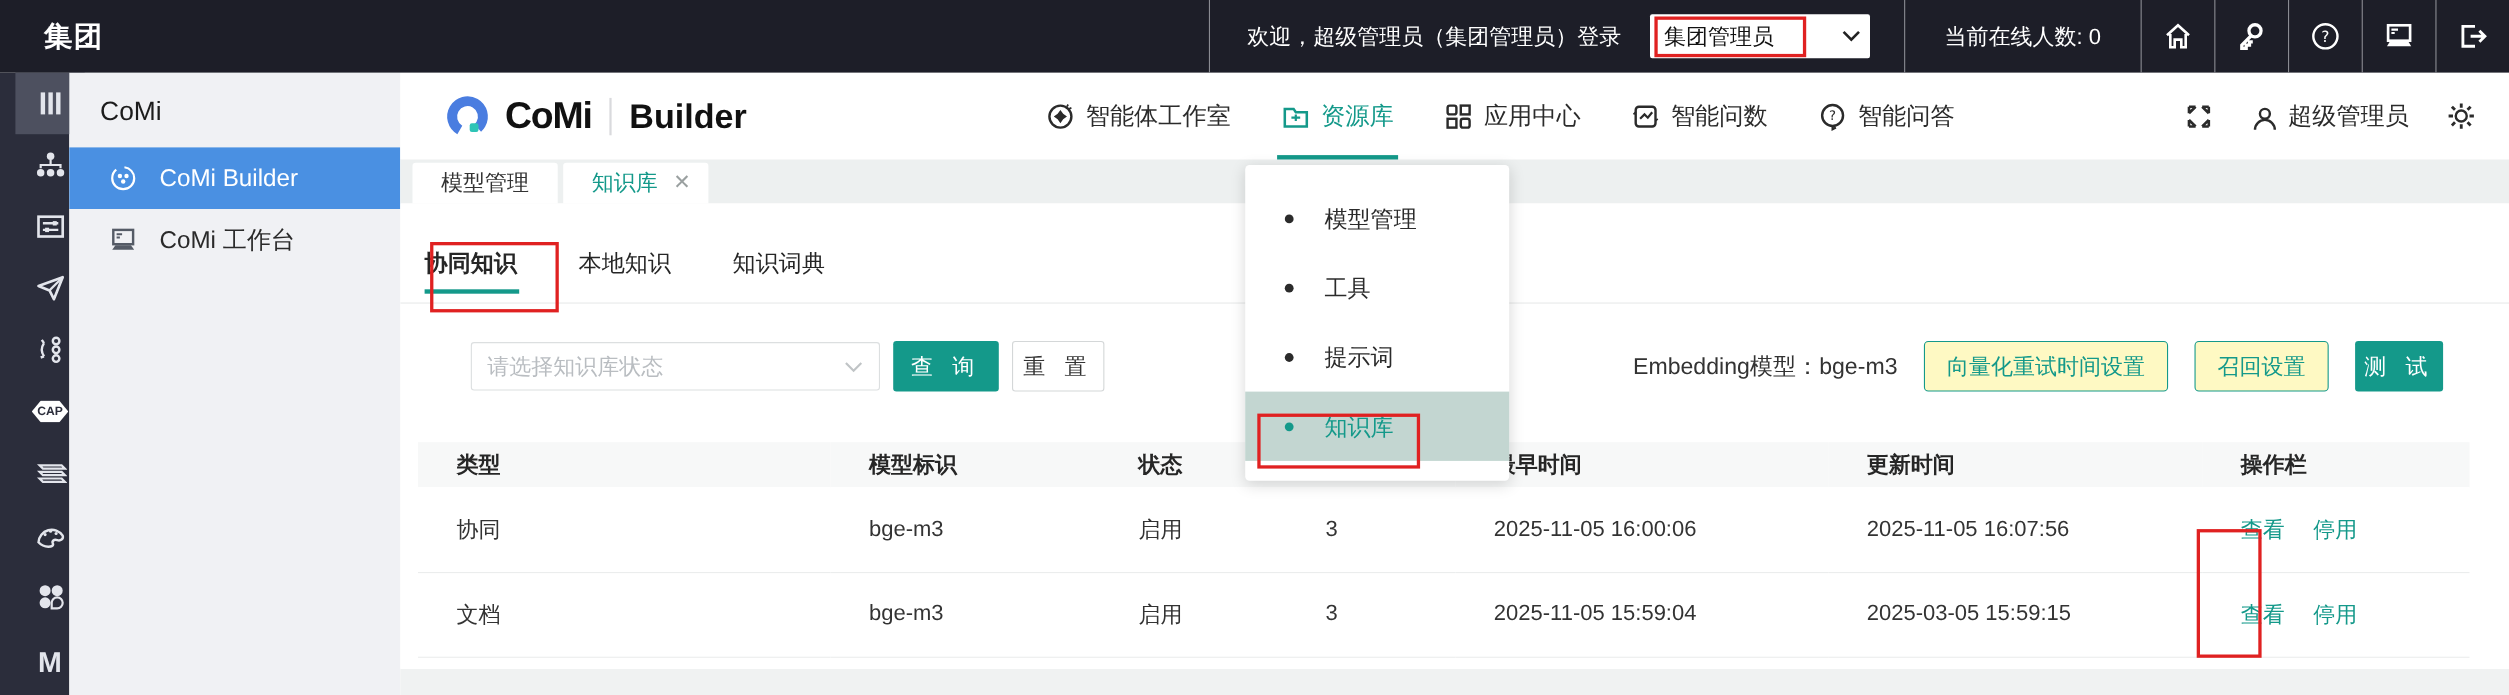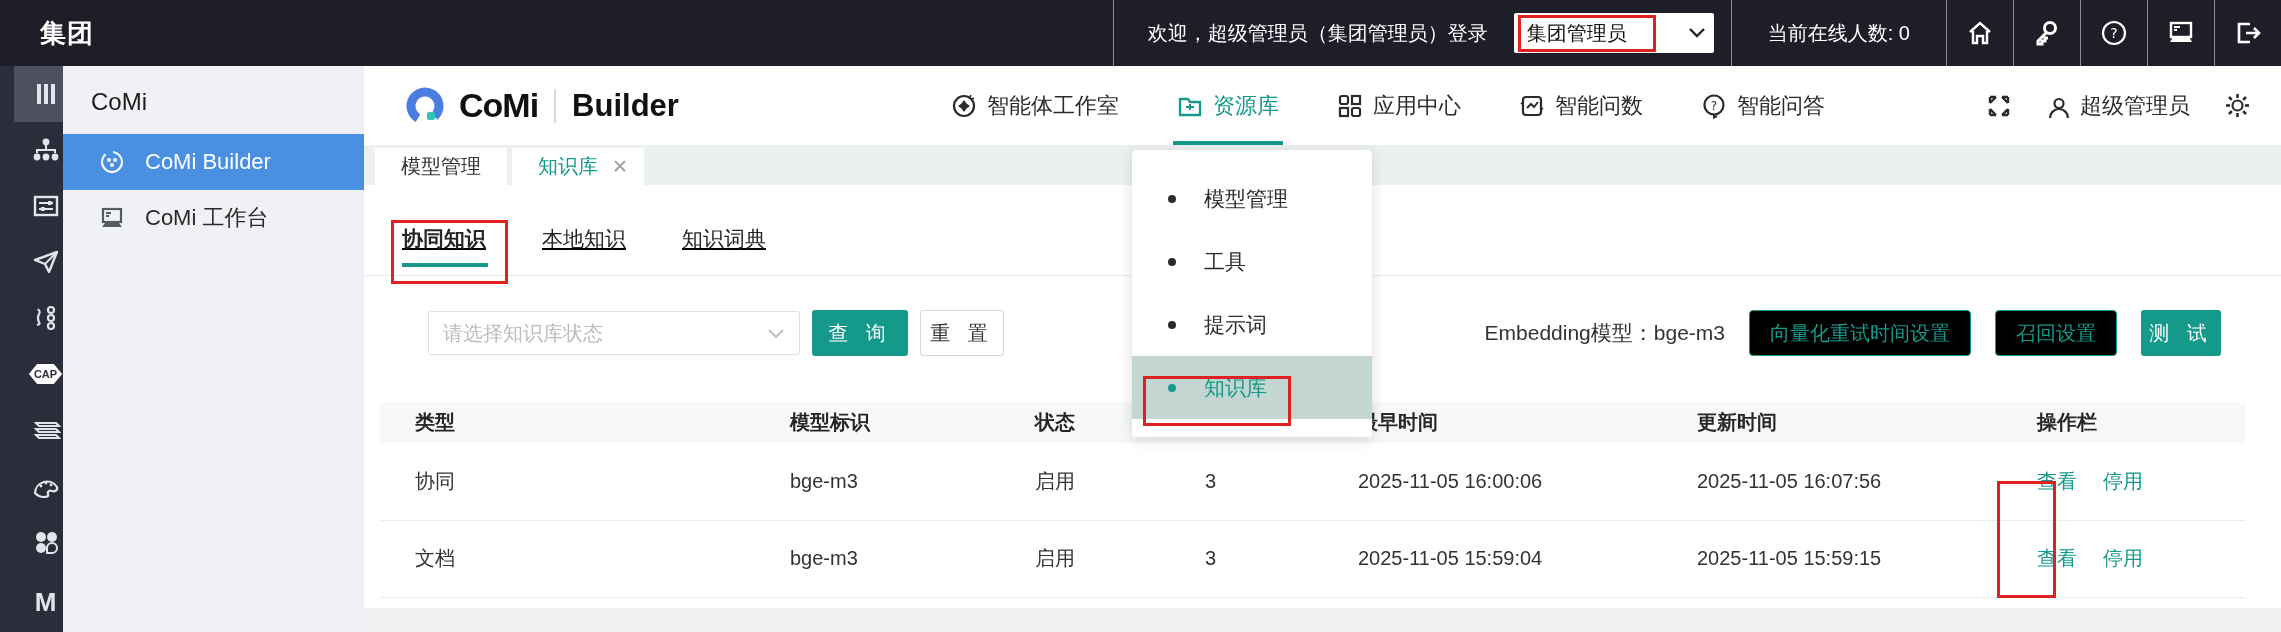--- a/index.html
+++ b/index.html
@@ -5,21 +5,21 @@
   * { margin:0; padding:0; box-sizing:border-box; }
   html,body { width:2281px; height:632px; font-family:"Liberation Sans","DejaVu Sans",sans-serif; background:#f0f2f2; overflow:hidden; }
   .page { position:relative; width:2281px; height:632px; }
 
   
   .topbar { position:absolute; left:0; top:0; width:2281px; height:66px; background:#1d1e28; display:flex; align-items:center; color:#fff; z-index:10;gap:20px; }
   .tb-logo { font-size:26px; font-weight:bold; padding-left:40px; letter-spacing:1px; }
   .tb-right { margin-left:auto; display:flex; align-items:center; height:100%; }
   .tb-divider { width:1px; height:100%; background:#8a8b92; }
   .tb-welcome { font-size:20px; padding:0 26px 0 34px; white-space:nowrap; }
-  .tb-select { width:200px; height:40px; background:#fff; color:#111; border-radius:2px; display:flex; align-items:center; padding:0 8px 0 4px; margin-right:17px; cursor:pointer; }
+  .tb-select { width:200px; height:40px; background:#fff; color:#111; border-radius:2px; display:flex; align-items:center; padding:0 8px 0 4px; margin-right:31px; cursor:pointer; }
   .tb-select .red-outline { border:3px solid #e02121; padding:2px 26px 2px 6px; font-size:20px; white-space:nowrap; }
   .tb-select svg { margin-left:auto; }
   .tb-online { font-size:20px; padding:0 36px; white-space:nowrap; }
   .tb-icon { width:66px; height:100%; display:flex; align-items:center; justify-content:center; cursor:pointer; }
 
   
   .rail { position:absolute; left:0; top:66px; width:63px; height:566px; background:#2b2d3b; display:flex; flex-direction:column; align-items:center;padding-left:28px; }
   .rail-item { width:63px; height:56px; display:flex; align-items:center; justify-content:center; cursor:pointer; color:#e3e5ec; }
   .rail-item.active { background:#4d505f; }
   .rail-m { margin-top:auto; margin-bottom:2px; font-size:26px; font-weight:bold; color:#e3e5ec; }
@@ -32,50 +32,50 @@
   .appbar-item .ab-icon { margin-right:20px; display:flex; }
   .appbar-item.active { background:#4a90e2; color:#fff; }
 
   
   .main { position:absolute; left:364px; top:66px; width:1917px; height:566px; background:#fff; display:flex; flex-direction:column; }
   .main-header { height:79px; display:flex; align-items:center; background:#fff; padding:0 30px 0 39px; }
   .brand { display:flex; align-items:center; width:548px; }
   .brand-name { font-size:34px; font-weight:bold; color:#111; margin-left:12px; letter-spacing:-1px; }
   .brand-sep { width:2px; height:34px; background:#d9dadd; margin:0 16px; }
   .brand-suffix { font-size:31px; font-weight:bold; color:#111; }
-  .top-nav { display:flex; align-items:center; gap:58px; }
+  .top-nav { display:flex; align-items:center; gap:46px; }
   .nav-item { display:flex; align-items:center; gap:10px; font-size:22px; color:#2b2b2b; height:79px; position:relative; cursor:pointer; }
   .nav-item.active { color:#14998a; }
   .nav-item.active .nav-underline { position:absolute; left:-4px; right:-4px; bottom:0; height:4px; background:#14998a; }
   .header-right { margin-left:auto; display:flex; align-items:center; gap:34px; }
   .hr-user { display:flex; align-items:flex-end; gap:8px; font-size:22px; color:#2b2b2b; cursor:pointer; }
   .hr-btn { display:flex; align-items:center; cursor:pointer; }
 
   
   .tabstrip { height:40px; background:#edf0f0; display:flex; align-items:flex-end; padding-left:11px; gap:5px; }
   .wtab { height:37px; background:#fff; display:flex; align-items:center; padding:0 26px; font-size:20px; color:#333; cursor:pointer; border-radius:3px 3px 0 0; }
   .wtab.active { color:#14998a; padding-right:16px; }
   .wtab .close { color:#9aa0a0; font-size:19px; margin-left:14px; cursor:pointer; }
 
   
   .content { flex:1; background:#fff; position:relative; }
-  .ktabs { display:flex; gap:56px; padding:40px 0 0 38px;text-decoration:underline; }
+  .ktabs { display:flex; gap:56px; padding:40px 0 0 22px; }
   .ktab { font-size:21px; color:#262626; padding-bottom:22px; position:relative; cursor:pointer; white-space:nowrap; }
   .ktab.active { font-weight:bold; }
   .ktab.active::after { content:""; position:absolute; left:0; bottom:8px; width:86px; height:4px; background:#14998a; }
   .ktab-rule { height:1px; background:#e8eaea; }
 
   .filter-row { display:flex; align-items:center; margin:34px 60px 0 64px; }
   .kb-select { width:372px; height:44px; border:1px solid #dcdfe0; border-radius:3px; background:#fff; display:flex; align-items:center; padding:0 14px; cursor:pointer; }
   .kb-select .ph { color:#b9bdc1; font-size:20px; }
   .kb-select svg { margin-left:auto; }
   .btn { height:46px; display:flex; align-items:center; justify-content:center; font-size:20px; border-radius:3px; cursor:pointer; white-space:nowrap; }
   .btn-primary { background:#14998a; color:#fff; }
   .btn-plain { background:#fff; color:#333; border:1px solid #d4d7d8; }
-  .btn-outline { background:#000000; color:#14998a; border:1px solid #14998a; border-radius:4px; padding:0 20px; font-size:20px; }
+  .btn-outline { background:#fef9c3; color:#14998a; border:1px solid #14998a; border-radius:4px; padding:0 20px; font-size:20px; }
   .btn-query { width:96px; margin-left:12px; letter-spacing:6px; }
   .btn-reset { width:84px; margin-left:12px; letter-spacing:6px; }
   .embed-label { margin-left:auto; font-size:21px; color:#333; white-space:nowrap; }
   .r-gap { width:24px; }
   .btn-test { width:80px; letter-spacing:6px; }
 
   
   table.kb { border-collapse:collapse; table-layout:fixed; width:1865px; margin:46px 36px 0 16px; }
   table.kb th { background:#f7f8f8; text-align:left; font-size:20px; color:#262626; font-weight:bold; height:41px; padding-left:35px; }
   table.kb td { font-size:20px; color:#333; height:77px; padding-left:35px; border-bottom:1px solid #ebeded; background:#fff; }
@@ -404,21 +404,21 @@
             <td>
               <span class="op-link">查看</span><span class="op-link">停用</span>
             </td>
           </tr>
           <tr>
             <td>文档</td>
             <td>bge-m3</td>
             <td class="status">启用</td>
             <td>3</td>
             <td>2025-11-05 15:59:04</td>
-            <td>2025-11-05 15:59:15</td>
+            <td>2025-03-05 15:59:15</td>
             <td>
               <span class="op-link">查看</span><span class="op-link">停用</span>
             </td>
           </tr>
         </tbody>
       </table>
     </div>
 
     <div class="bottom-strip"></div>
   </main>

